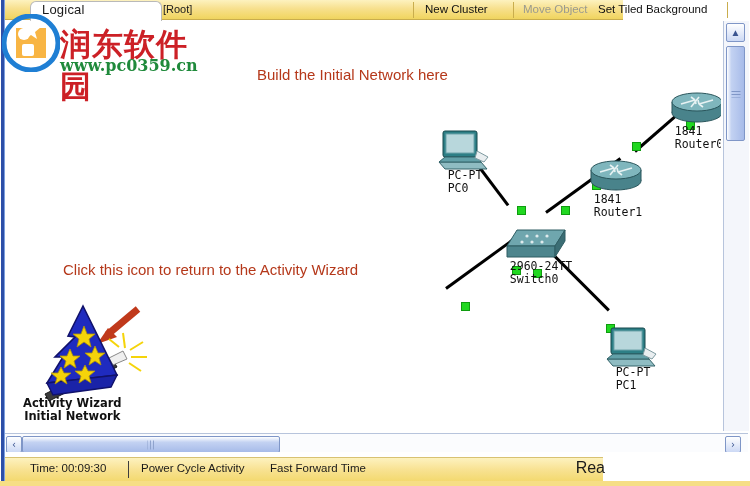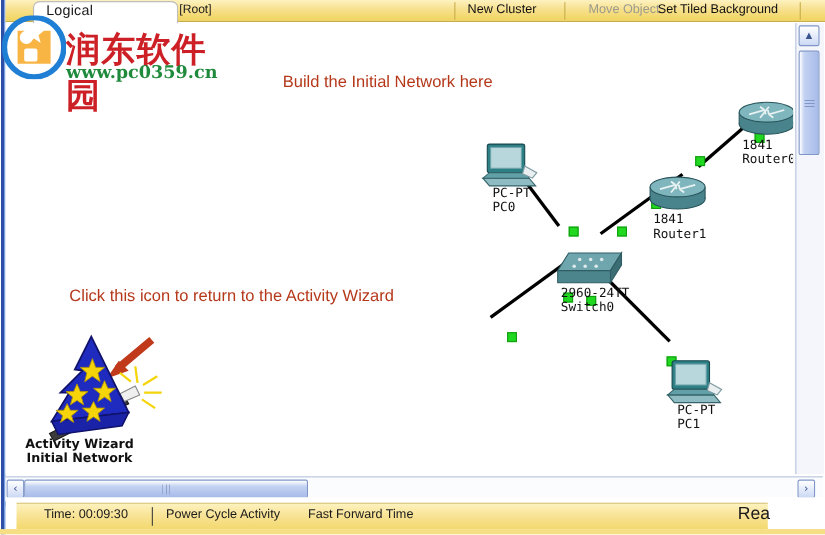--- a/index.html
+++ b/index.html
@@ -23,21 +23,21 @@
   }
   .left-rail-low {
     position: absolute; left: 0; top: 455px;
     width: 5px; height: 31px;
     background: linear-gradient(to right, #ffffff 0 1px, #2d4fa8 1px 4px, #7da0e0 4px 5px);
   }
 
   
   .topbar {
     position: absolute; left: 5px; top: 0;
-    width: 745px; height: 20px;
+    width: 618px; height: 20px;
     background: linear-gradient(to bottom, #fdf2bf 0%, #f7e08e 45%, #f3d96f 80%, #efd45f 100%);
     border-bottom: 1px solid #c9ad4d;
     box-sizing: border-box;
   }
   .tab-logical {
     position: absolute; left: 25px; top: 1px;
     width: 130px; height: 22px;
     background: #ffffff;
     border: 1px solid #b9b9b9;
     border-bottom: none;
@@ -55,21 +55,21 @@
   .tbsep {
     position: absolute; top: 2px;
     width: 1px; height: 16px;
     background: #c9ad4d;
   }
   .tbbtn {
     position: absolute; top: 3px;
     font-size: 11.5px; color: #111111;
     white-space: nowrap;
   }
-  .tbbtn.disabled { color: #9a9a8e; margin-left: 12px; }
+  .tbbtn.disabled { color: #9a9a8e; }
 
   
   .canvas {
     position: absolute; left: 5px; top: 21px;
     width: 716px; height: 410px;
     background: #ffffff;
     overflow: hidden;
   }
 
   .annot {
@@ -169,22 +169,22 @@
     background: linear-gradient(to bottom, #ffffff, #ccd9f5);
     border: 1px solid #7f96c7;
     border-radius: 2px;
     box-sizing: border-box;
     color: #3a5490; font-size: 10px; text-align: center; line-height: 15px;
     font-family: "DejaVu Sans", sans-serif;
   }
 
   
   .statusbar {
-    position: absolute; left: 15px; top: 457px;
-    width: 683px; height: 24px;
+    position: absolute; left: 5px; top: 457px;
+    width: 598px; height: 24px;
     background: linear-gradient(to bottom, #fdf2bf 0%, #f8e293 50%, #f3d96f 100%);
     border-top: 1px solid #d8c272;
     box-sizing: border-box;
   }
   .statusbar-under {
     position: absolute; left: 0; top: 481px;
     width: 750px; height: 5px;
     background: #f6de85;
   }
   .sb-text {

